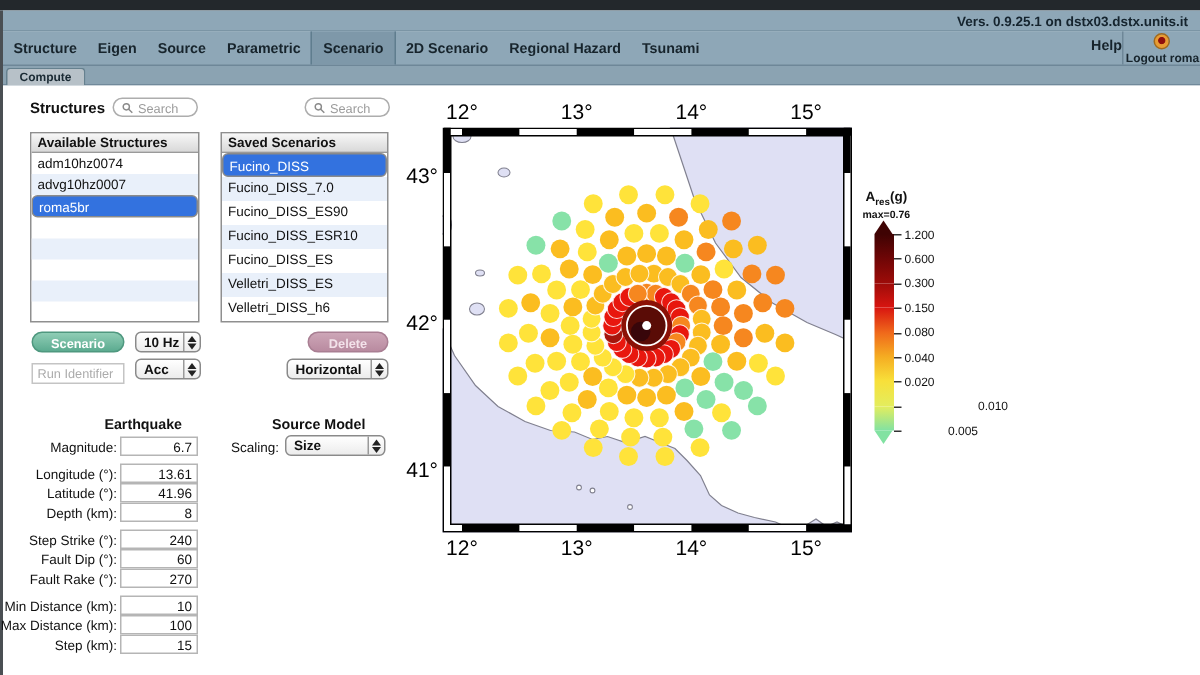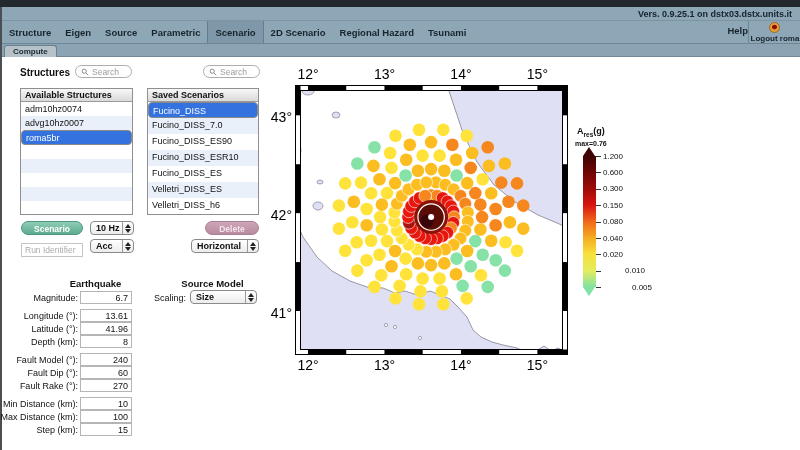--- a/index.html
+++ b/index.html
@@ -202,21 +202,21 @@
   <div class="abs form-title" style="left:58px; top:278px; width:75px;">Earthquake</div>
   <div id="eq-fields">
       <div class="f-label" style="left: 0px; top: 292.5px;">Magnitude:</div>
       <div class="f-value" style="left: 80px; top: 291px; width: 52px;">6.7</div>
       <div class="f-label" style="left: 0px; top: 310.5px;">Longitude (°):</div>
       <div class="f-value" style="left: 80px; top: 309px; width: 52px;">13.61</div>
       <div class="f-label" style="left: 0px; top: 323.5px;">Latitude (°):</div>
       <div class="f-value" style="left: 80px; top: 322px; width: 52px;">41.96</div>
       <div class="f-label" style="left: 0px; top: 336.5px;">Depth (km):</div>
       <div class="f-value" style="left: 80px; top: 335px; width: 52px;">8</div>
-      <div class="f-label" style="left: 0px; top: 354.5px;">Fault Model (°):</div>
+      <div class="f-label" style="left: 0px; top: 354.5px;">Step Strike (°):</div>
       <div class="f-value" style="left: 80px; top: 353px; width: 52px;">240</div>
       <div class="f-label" style="left: 0px; top: 367.5px;">Fault Dip (°):</div>
       <div class="f-value" style="left: 80px; top: 366px; width: 52px;">60</div>
       <div class="f-label" style="left: 0px; top: 380.5px;">Fault Rake (°):</div>
       <div class="f-value" style="left: 80px; top: 379px; width: 52px;">270</div>
       <div class="f-label" style="left: 0px; top: 398.5px;">Min Distance (km):</div>
       <div class="f-value" style="left: 80px; top: 397px; width: 52px;">10</div>
       <div class="f-label" style="left: 0px; top: 411.5px;">Max Distance (km):</div>
       <div class="f-value" style="left: 80px; top: 410px; width: 52px;">100</div>
       <div class="f-label" style="left: 0px; top: 424.5px;">Step (km):</div>
@@ -447,18 +447,18 @@
       <div class="cbar-label" style="left: 603px; top: 184.3px;">0.300</div>
       <div class="cbar-tick" style="left: 596px; top: 205.2px;"></div>
       <div class="cbar-label" style="left: 603px; top: 200.7px;">0.150</div>
       <div class="cbar-tick" style="left: 596px; top: 221.6px;"></div>
       <div class="cbar-label" style="left: 603px; top: 217.1px;">0.080</div>
       <div class="cbar-tick" style="left: 596px; top: 238px;"></div>
       <div class="cbar-label" style="left: 603px; top: 233.5px;">0.040</div>
       <div class="cbar-tick" style="left: 596px; top: 254.4px;"></div>
       <div class="cbar-label" style="left: 603px; top: 249.9px;">0.020</div>
       <div class="cbar-tick" style="left: 596px; top: 270.8px;"></div>
-      <div class="cbar-label" style="left: 609px; top: 266.3px; padding-left: 16px;">0.010</div>
+      <div class="cbar-label" style="left: 636px; top: 266.3px; padding-left: 16px;">0.010</div>
       <div class="cbar-tick" style="left: 596px; top: 287.2px;"></div>
       <div class="cbar-label" style="left: 632px; top: 282.7px;">0.005</div>
     </div>
 
 </div>
 
 </body></html>

